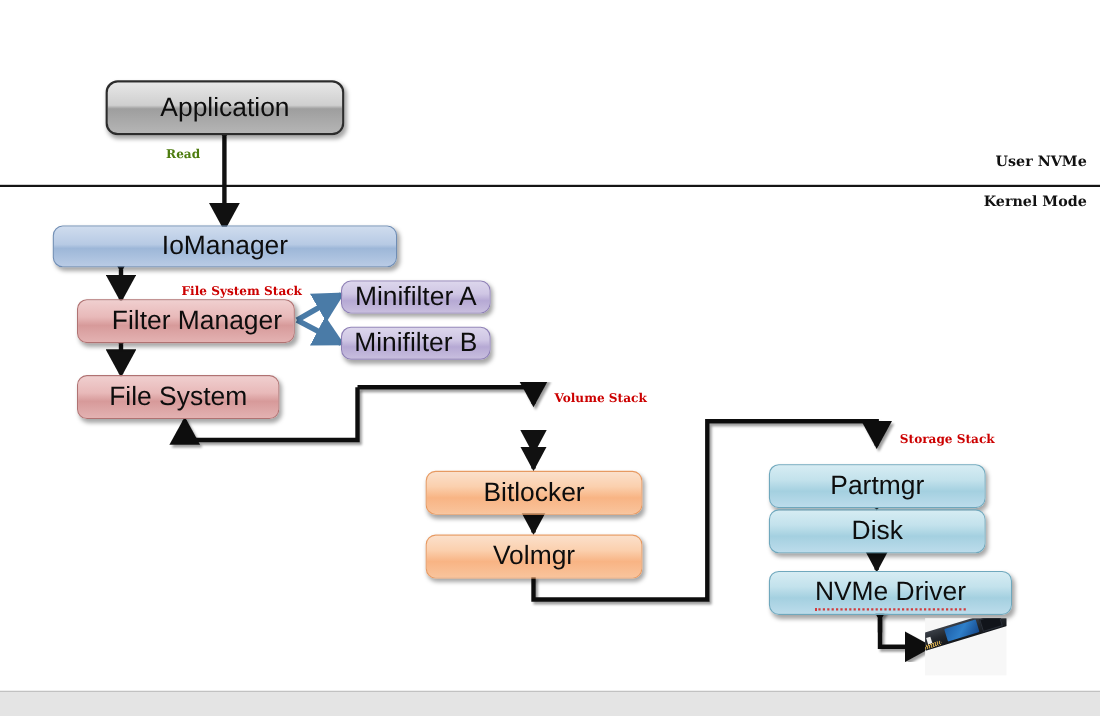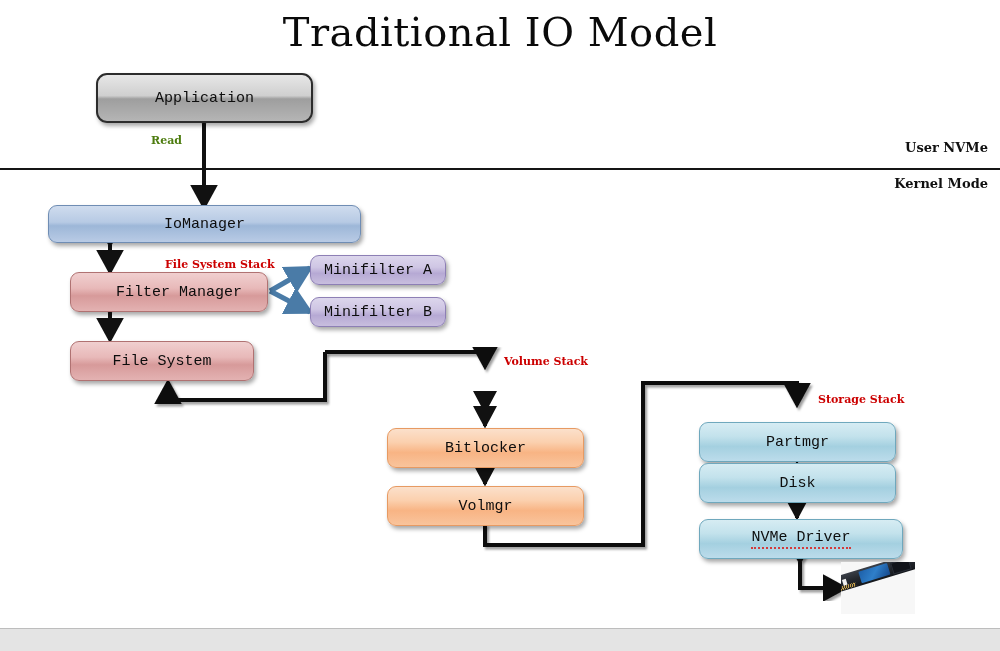--- a/index.html
+++ b/index.html
@@ -59,22 +59,22 @@
   #user-mode-label  { right: 12px; top: 140px; }
   #kernel-mode-label{ right: 12px; top: 176px; }
 
   
   .box {
     position: absolute;
     box-sizing: border-box;
     display: flex;
     align-items: center;
     justify-content: center;
-    font-family: Liberation Mono, monospace;
-    font-size: 15px;
+    font-family: Liberation Sans, sans-serif;
+    font-size: 24px;
     color: #0d0d0d;
     border-radius: 9px;
     white-space: nowrap;
     box-shadow: 2px 3px 4px rgba(0,0,0,0.35);
   }
 
   .box-app {
     background: linear-gradient(to bottom, #e7e7e7 0%, #cfcfcf 45%, #9e9e9e 52%, #b5b5b5 100%);
     border: 2px solid #2c2c2c;
     border-radius: 11px;
@@ -174,21 +174,20 @@
   .spellcheck {
     border-bottom: 2px dotted #d23b3b;
     padding-bottom: 1px;
   }
 </style>
 </head>
 <body>
 
 <div id="slide">
 
-  <div id="title">Traditional IO Model</div>
 
   <div id="mode-divider"></div>
   <div class="mode-label" id="user-mode-label">User NVMe</div>
   <div class="mode-label" id="kernel-mode-label">Kernel Mode</div>
 
   <div id="read-label">Read</div>
 
   <svg id="connectors" viewBox="0 0 1000 628">
     <defs>
       <marker id="ah-black" markerWidth="7" markerHeight="7" refX="5.6" refY="3.5" orient="auto">
@@ -296,21 +295,21 @@
   <div class="stack-caption" style="left:818px; top:393px;">Storage Stack</div>
 
   <div class="box box-lblue" style="left:699px; top:408px; width:197px; height:40px;margin-top:14px;">
     <span>Partmgr</span>
   </div>
 
   <div class="box box-lblue" style="left:699px; top:463px; width:197px; height:40px;">
     <span>Disk</span>
   </div>
 
-  <div class="box box-lblue" style="left:699px; top:519px; width:204px; height:40px;">
+  <div class="box box-lblue" style="left:699px; top:519px; width:221px; height:40px;">
     <span class="spellcheck">NVMe Driver</span>
   </div>
 
   <div id="ssd-image">
     <div class="ssd-body">
       <div class="ssd-notch"></div>
       <div class="ssd-pins"></div>
       <div class="ssd-label"></div>
       <div class="ssd-chip"></div>
     </div>

